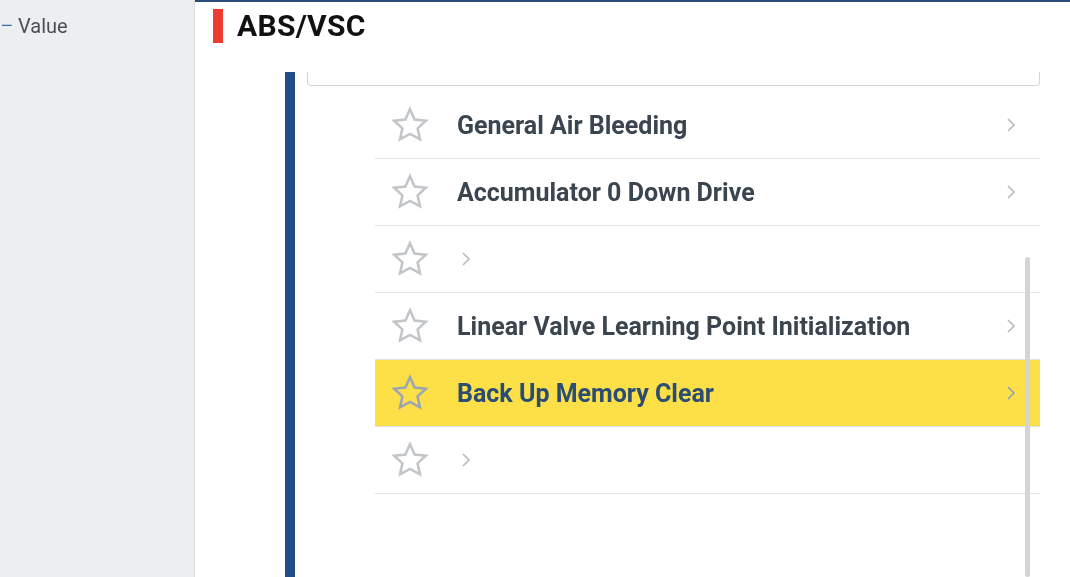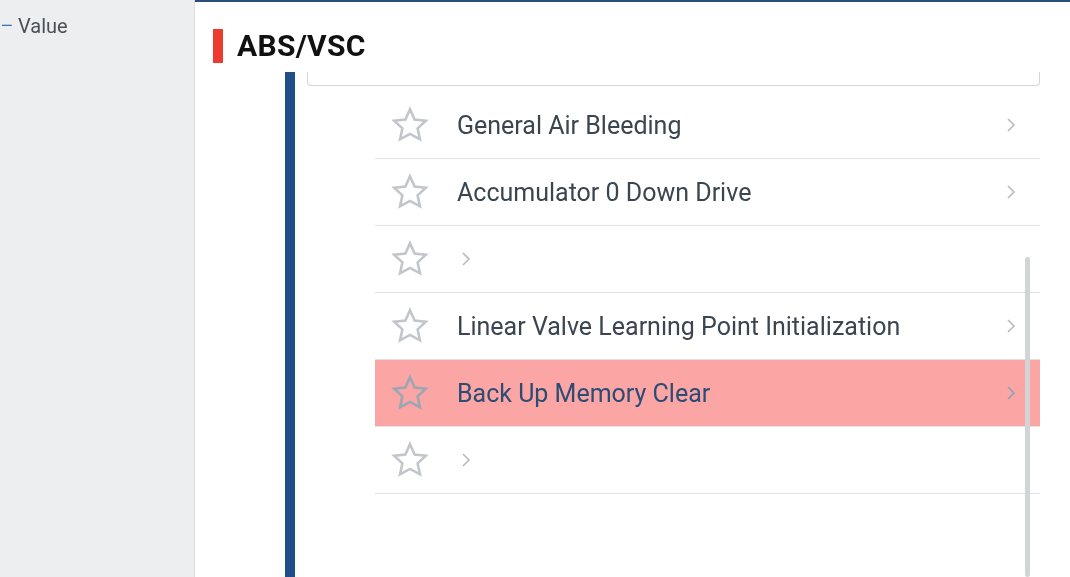--- a/index.html
+++ b/index.html
@@ -46,21 +46,20 @@
     }
     .topbar {
       height: 2px;
       width: 100%;
       background: #2a4e7a;
     }
     .header {
       display: flex;
       align-items: center;
       padding: 6px 0 18px 0;
-      margin-top: 20px;
     }
     .header .red-mark {
       width: 10px;
       height: 34px;
       background: #ed3b2f;
       margin-left: 18px;
       margin-right: 14px;
     }
     .header .title {
       font-size: 30px;
@@ -114,33 +113,33 @@
       width: 38px;
       height: 38px;
       margin-left: 16px;
       margin-right: 28px;
       flex-shrink: 0;
     }
     .item .label {
       flex: 1;
       font-size: 25px;
       color: #3a4550;
-      font-weight: 400;
+      font-weight: 700;
       white-space: nowrap;
       overflow: hidden;
       text-overflow: ellipsis;
     }
     .item .chev {
       width: 18px;
       height: 28px;
       margin-right: 20px;
       flex-shrink: 0;
     }
     .item.selected {
-      background: #fca5a5;
+      background: #fde047;
     }
     .item.selected .label {
       color: #2a4c75;
     }
     .scrollbar {
       position: absolute;
       right: 10px;
       top: 185px;
       width: 5px;
       height: 320px;

